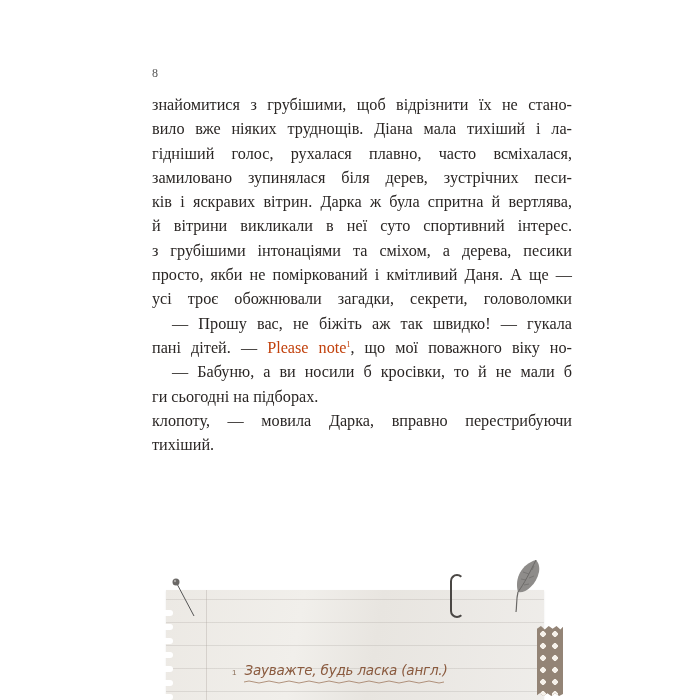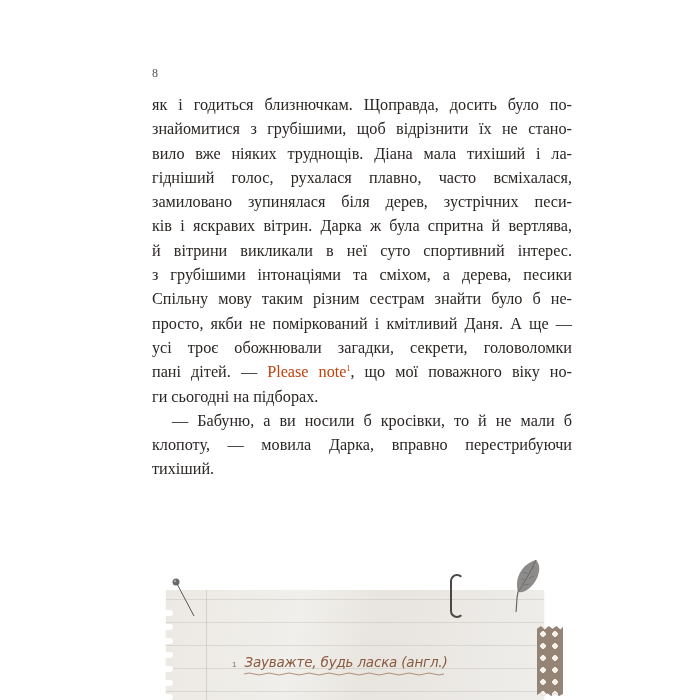--- a/index.html
+++ b/index.html
@@ -109,47 +109,47 @@
       font-family: "Liberation Sans", sans-serif;
       font-size: 8px; color: #8a6e58;
     }
     .fn-text {
       font-family: "DejaVu Sans", sans-serif;
       font-size: 13.5px;
       color: #8a5a3e;
       font-style: italic;
       letter-spacing: -0.2px;
       position: relative;
+      margin-top: 8px;
     }
     .fn-underline {
       position: absolute; left: 0; right: 20px; bottom: -6px; height: 4px;
     }
   </style>
 </head>
 <body>
 
 <div class="page-number">8</div>
 
 <div class="body-text">
-  <span class="line">як і годиться близнючкам. Щоправда, досить було по-</span>
   <span class="line">знайомитися з грубішими, щоб відрізнити їх не стано-</span>
   <span class="line">вило вже ніяких труднощів. Діана мала тихіший і ла-</span>
   <span class="line">гідніший голос, рухалася плавно, часто всміхалася,</span>
   <span class="line">замиловано зупинялася біля дерев, зустрічних песи-</span>
   <span class="line">ків і яскравих вітрин. Дарка ж була спритна й вертлява,</span>
   <span class="line">й вітрини викликали в неї суто спортивний інтерес.</span>
   <span class="line">з грубішими інтонаціями та сміхом, а дерева, песики</span>
-  <span class="line">Спільну мову таким різним сестрам знайти було б не-</span>
   <span class="line">просто, якби не поміркований і кмітливий Даня. А ще —</span>
   <span class="line">усі троє обожнювали загадки, секрети, головоломки</span>
 
+  <span class="line indent">— Прошу вас, не біжіть аж так швидко! — гукала</span>
   <span class="line"><span>пані дітей. — </span><span class="accent">Please note</span><span class="sup accent">1</span><span>, що мої поважного віку но-</span></span>
+  <span class="line indent">— Бабуню, а ви носили б кросівки, то й не мали б</span>
+
   <span class="line last">ги сьогодні на підборах.</span>
-
-  <span class="line indent">— Бабуню, а ви носили б кросівки, то й не мали б</span>
   <span class="line">клопоту, — мовила Дарка, вправно перестрибуючи</span>
   <span class="line last">тихіший.</span>
 </div>
 
 <div class="note-area">
   <div class="paper">
     <div class="paper-margin"></div>
     <div class="paper-holes">
       <span></span>
         <span></span>

